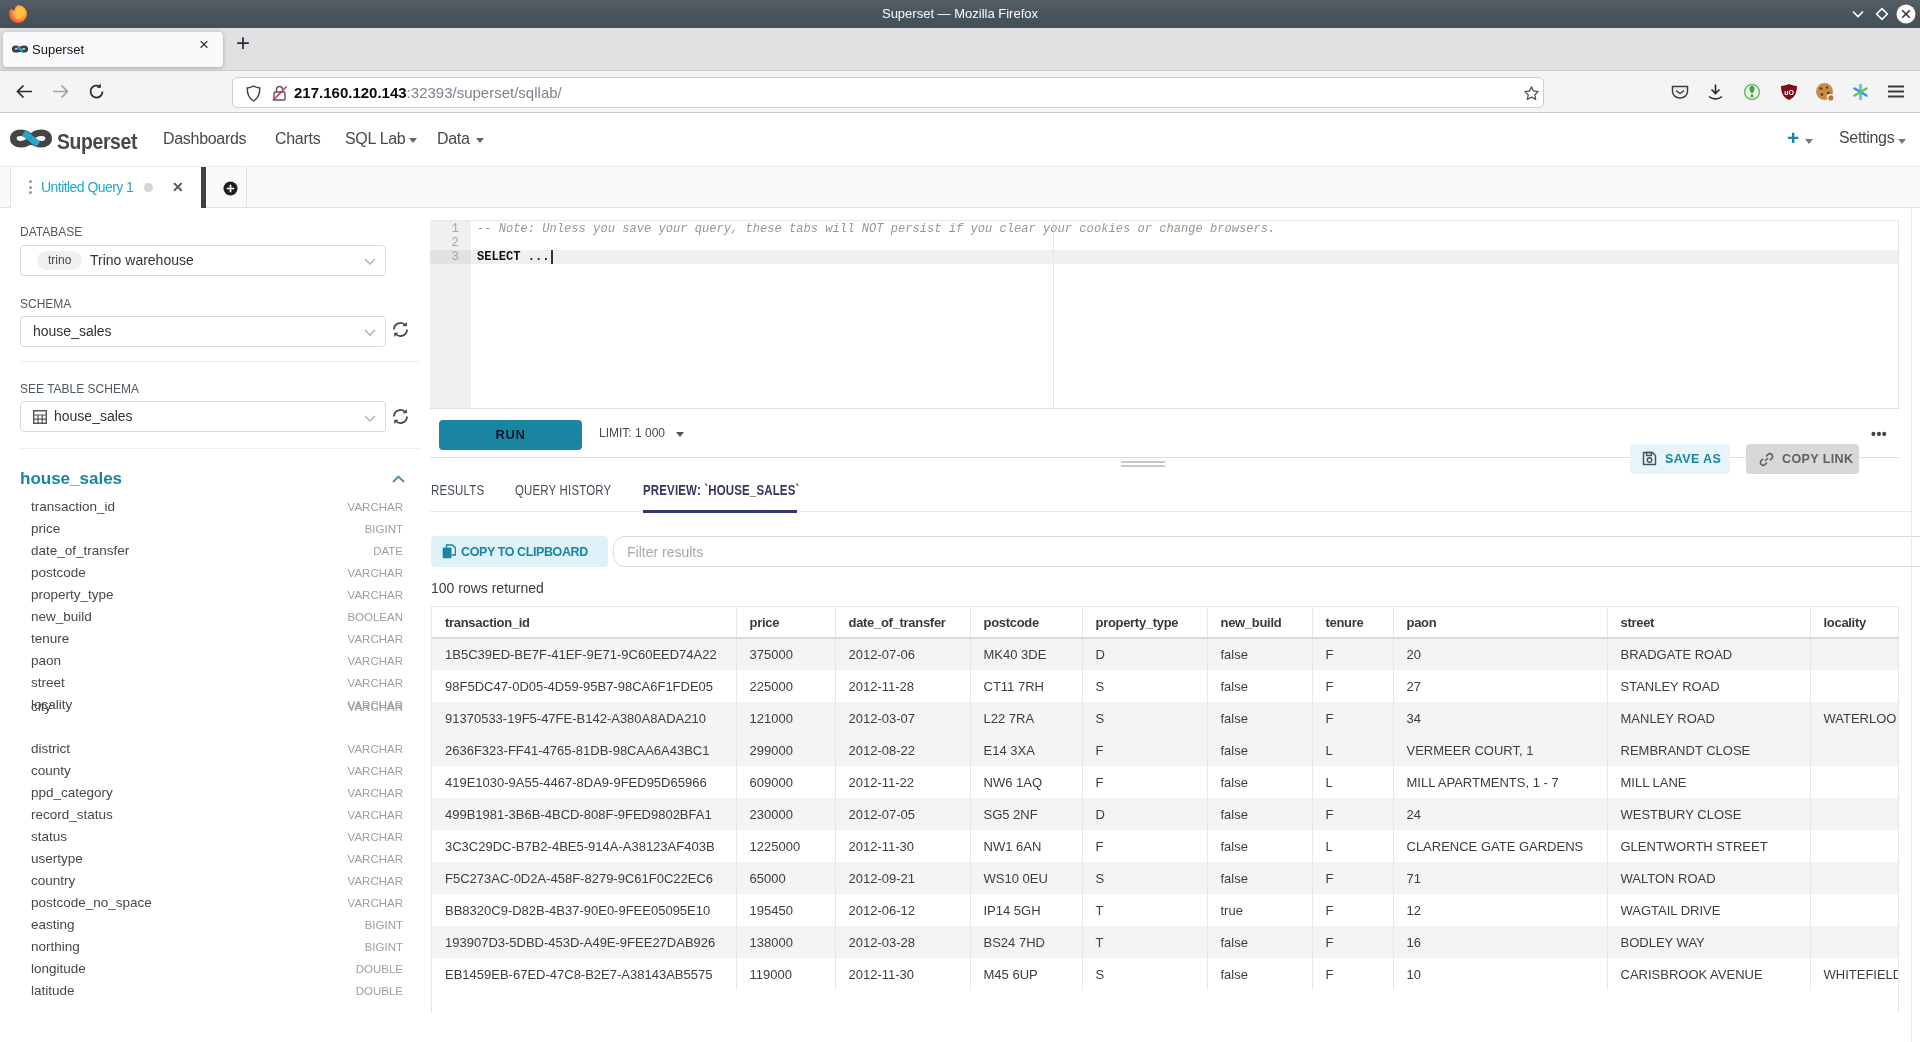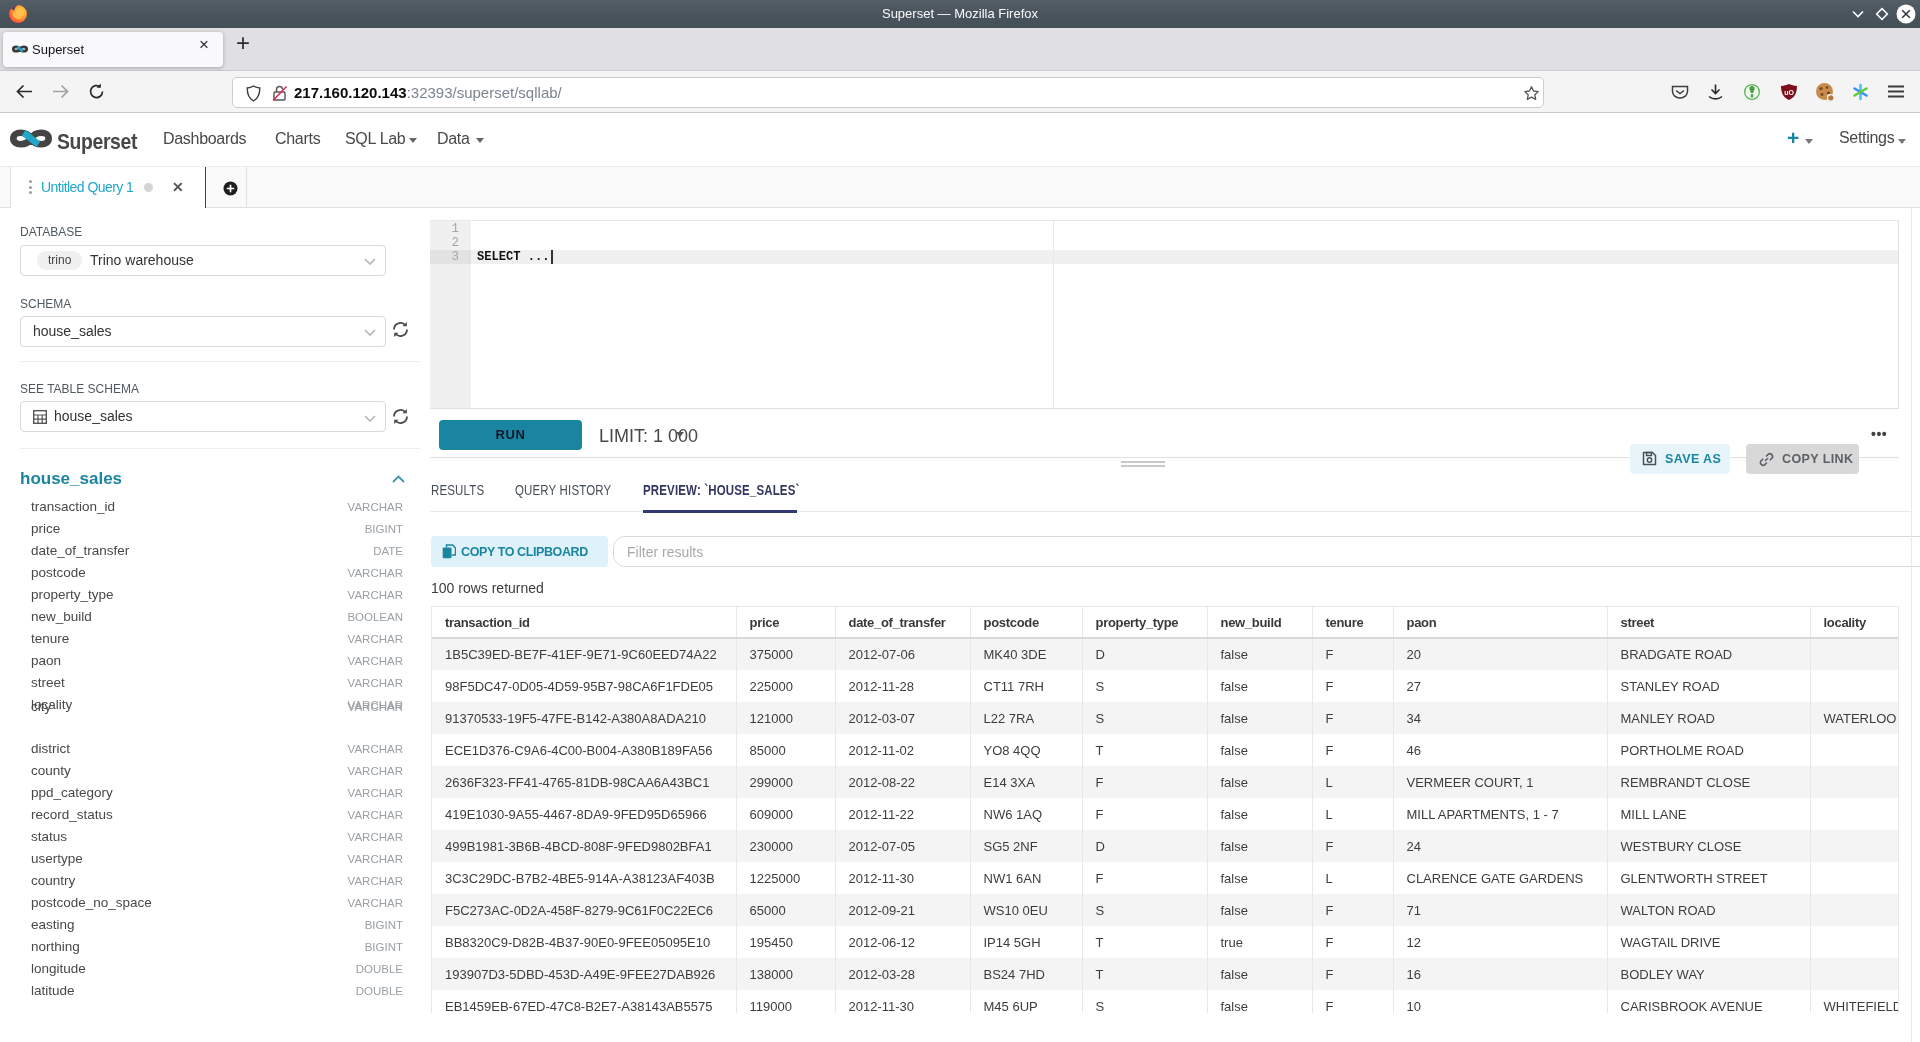--- a/index.html
+++ b/index.html
@@ -28,21 +28,21 @@
   
   .ssnav { left:0; top:113px; width:1920px; height:54px; background:#fff; border-bottom:1px solid #ededed; }
   .sslogo-text { left:57px; top:16px; font-size:22px; font-weight:700; color:#484848; letter-spacing:-0.4px; transform:scaleX(0.88); transform-origin:0 50%; }
   .navitem { top:17px; font-size:16px; color:#484848; letter-spacing:-0.3px; }
   .caret { width:0; height:0; border-left:4px solid transparent; border-right:4px solid transparent;
     border-top:5px solid #666; }
 
   
   .qtabrow { left:0; top:167px; width:1920px; height:41px; background:#fafafa; border-bottom:1px solid #e1e1e1; }
   .qtab { left:10px; top:0; width:196px; height:41px; background:#fff;
-    border-left:1px solid #e1e1e1; border-right:1px solid #404040; }
+    border-left:1px solid #e1e1e1; border-right:5px solid #404040; }
   .qtab-name { left:30px; top:12px; font-size:14px; color:#20a7c9; letter-spacing:-0.55px; white-space:nowrap; }
   .qdots { left:18px; top:13px; }
   .qdots i { display:block; width:3px; height:3px; border-radius:50%; background:#9a9a9a; margin-bottom:2.5px; }
   .qdot { left:133px; top:16px; width:9px; height:9px; border-radius:50%; background:#d4d4d4; }
   .qx { left:161px; top:12px; color:#565656; font-size:14px; font-weight:700; }
   .plustab { left:206px; top:0; width:41px; height:41px; border-right:1px solid #e1e1e1; }
 
   
   .sb-label { left:20px; font-size:12px; color:#4e5a61; }
   .sb-box { left:20px; width:366px; height:31px; border:1px solid #d9d9d9; border-radius:4px; background:#fff; }
@@ -60,21 +60,21 @@
   .eline { left:47px; font-size:12.1px; line-height:14px; white-space:pre; }
   .activeline { left:0; top:29px; width:1469px; height:14px; background:#f0f0f0; }
   .printmargin { left:623px; top:0; width:1px; height:187px; background:#e8e8e8; }
   .editor-rborder { left:1898px; top:220px; width:1px; height:238px; background:#e3e3e3; }
 
   
   .etoolbar { left:430px; top:408px; width:1469px; height:50px; background:#fff;
     border-top:1px solid #e0e0e0; border-bottom:1px solid #e0e0e0; }
   .runbtn { left:9px; top:11px; width:143px; height:30px; background:#1a85a0; border-radius:4px;
     color:#0f172a; font-size:13px; font-weight:700; letter-spacing:0.6px; text-align:center; line-height:30px; }
-  .limit { left:169px; top:17px; font-size:18px; color:#484848; }
+  .limit { left:169px; top:17px; font-size:12px; color:#484848; }
   .btn-light { white-space:nowrap; top:11px; height:30px; border-radius:4px; font-size:12.5px; font-weight:700; letter-spacing:0.4px;margin-top:24px; }
   .saveas { left:1200px; width:100px; background:#e7f4fa; color:#1a85a0; }
   .copylink { left:1316px; width:113px; background:#d8d8d8; color:#5c6166; }
 
   .draghandle { background:#c9c9c9; height:2px; width:44px; left:1121px; }
 
   
   .stab { top:482px; font-size:14px; color:#454e57; letter-spacing:0.2px; transform:scaleX(0.82); transform-origin:0 50%; white-space:nowrap; }
   .stab-sep { left:430px; top:511px; width:1481px; height:1px; background:#e9e9e9; }
   .inkbar { left:643px; top:510px; width:154px; height:3px; background:#31396e; }
@@ -379,20 +379,21 @@
       <span class="abs col-type" style="top:5px">DOUBLE</span>
     </div>
 
   <div class="abs editor">
     <div class="abs activeline"></div>
     <div class="abs gutter">
       <div class="abs" style="left:0;top:29px;width:41px;height:14px;background:#e2e2e2"></div>
       <div class="abs gutnum" style="top:1px">1<br>2<br>3</div>
     </div>
     <div class="abs printmargin"></div>
+    <div class="abs eline" style="top:1px;color:#99988a;font-style:italic">-- Note: Unless you save your query, these tabs will NOT persist if you clear your cookies or change browsers.</div>
     <div class="abs eline" style="top:29px;color:#111;font-weight:700">SELECT ...</div>
     <div class="abs" style="left:121px;top:29px;width:2px;height:14px;background:#333"></div>
   </div>
   <div class="abs editor-rborder"></div>
 
   <div class="abs etoolbar">
     <div class="abs runbtn">RUN</div>
     <div class="abs limit">LIMIT: 1 000</div>
     <div class="abs caret" style="left:246px;top:23px;border-top-color:#555"></div>
     <div class="abs btn-light saveas">
@@ -492,32 +493,20 @@
             <td>121000</td>
             <td>2012-03-07</td>
             <td>L22 7RA</td>
             <td>S</td>
             <td>false</td>
             <td>F</td>
             <td>34</td>
             <td>MANLEY ROAD</td>
             <td>WATERLOO</td>
           </tr>
-          <tr>
-            <td>ECE1D376-C9A6-4C00-B004-A380B189FA56</td>
-            <td>85000</td>
-            <td>2012-11-02</td>
-            <td>YO8 4QQ</td>
-            <td>T</td>
-            <td>false</td>
-            <td>F</td>
-            <td>46</td>
-            <td>PORTHOLME ROAD</td>
-            <td></td>
-          </tr>
           <tr class="odd">
             <td>2636F323-FF41-4765-81DB-98CAA6A43BC1</td>
             <td>299000</td>
             <td>2012-08-22</td>
             <td>E14 3XA</td>
             <td>F</td>
             <td>false</td>
             <td>L</td>
             <td>VERMEER COURT, 1</td>
             <td>REMBRANDT CLOSE</td>

